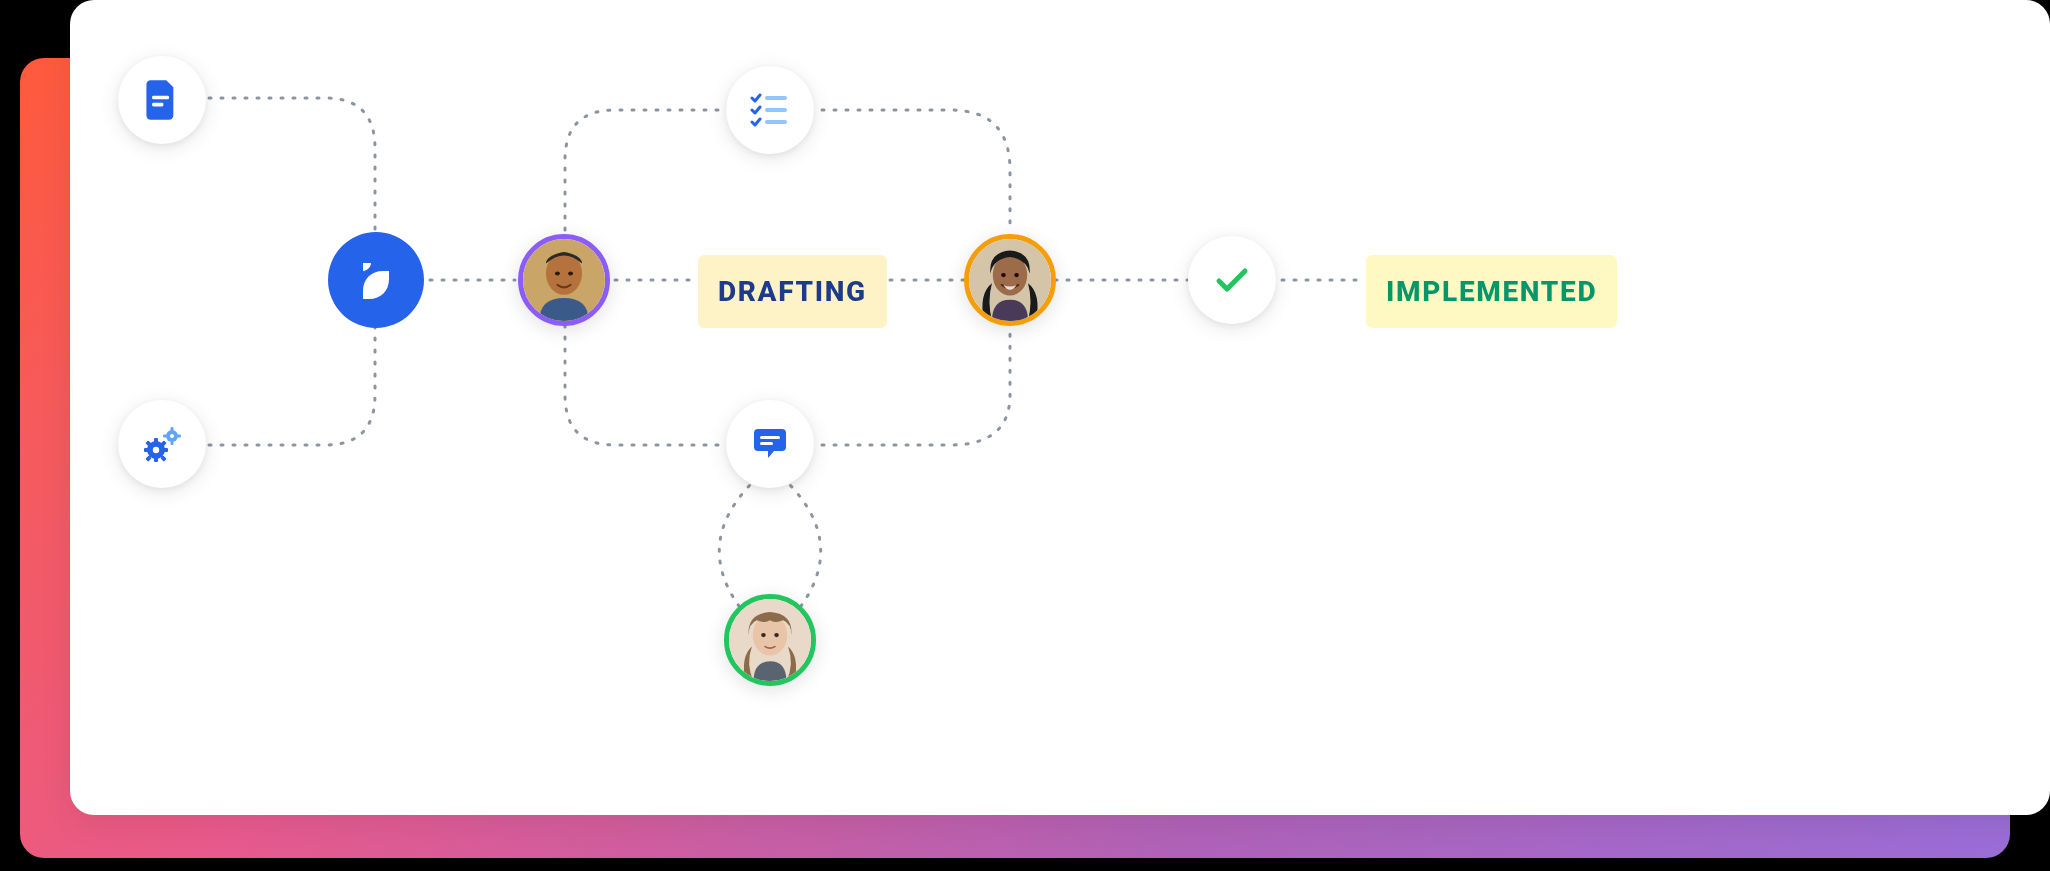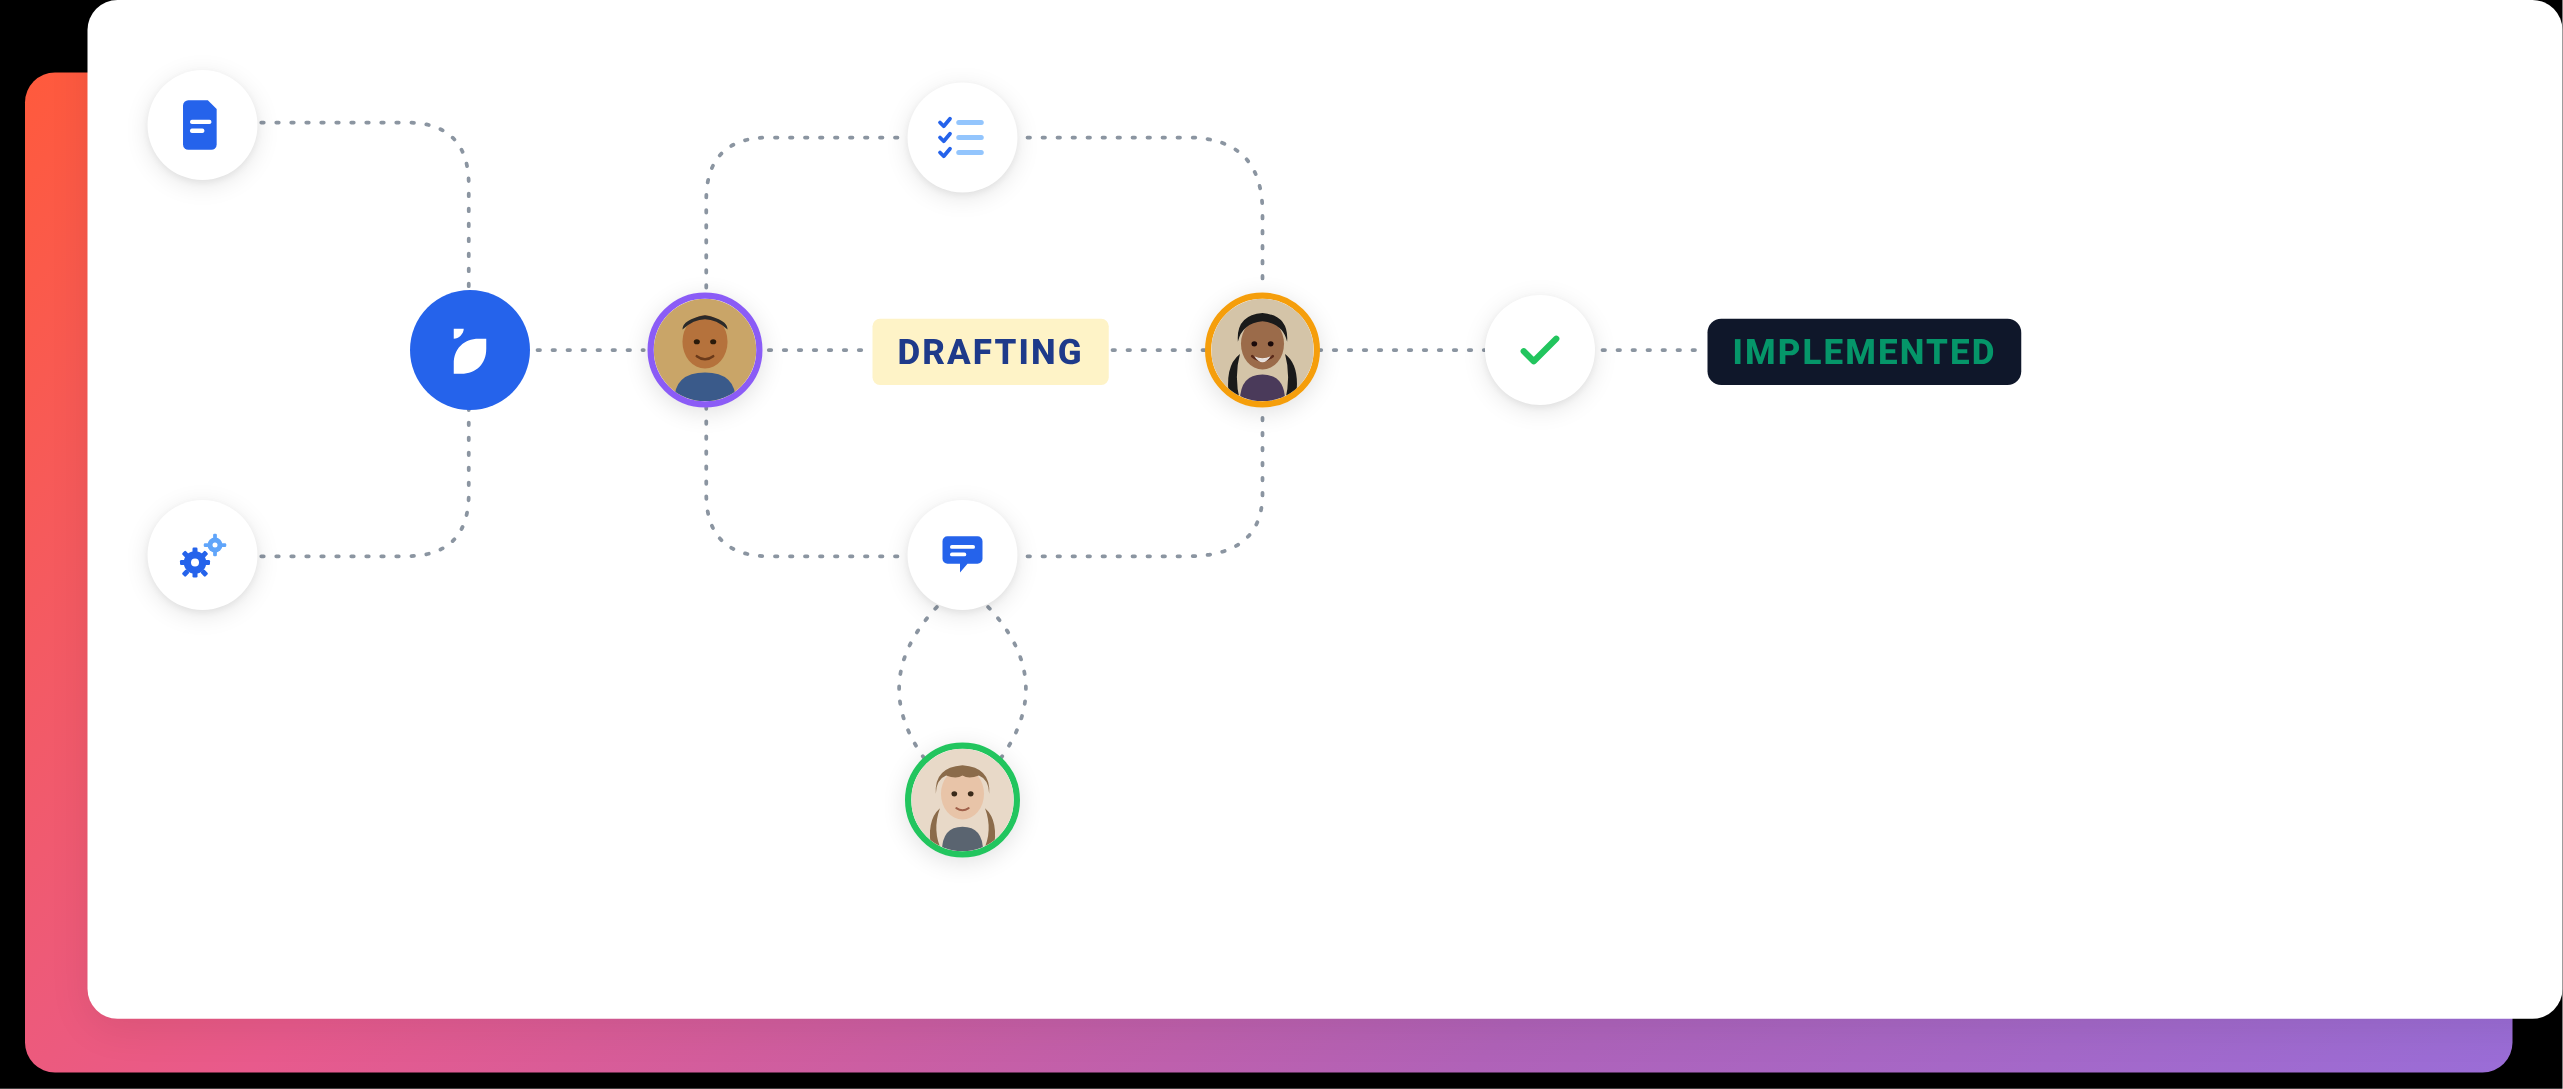--- a/index.html
+++ b/index.html
@@ -76,32 +76,31 @@
     box-shadow: 0 4px 20px rgba(0,0,0,0.12);
     overflow: hidden;
   }
   .avatar svg { width: 100%; height: 100%; }
   .ring-purple { border: 5px solid #8b5cf6; }
   .ring-amber  { border: 5px solid #f59e0b; }
   .ring-green  { border: 5px solid #22c55e; }
   .badge {
     font-weight: 800;
     letter-spacing: 0.06em;
-    padding: 10px 20px;
+    padding: 20px 20px;
     border-radius: 6px;
     font-size: 28px;
   }
   .badge-draft {
     background: #fef3c7;
     color: #1e3a8a;
   }
   .badge-impl {
-    background: #0f172a;
+    background: #fef9c3;
     color: #059669;
-    border-radius: 11px;
   }
 </style>
 </head>
 <body>
 
 <div class="bg-card"></div>
 <div class="fg-card">
   <div class="canvas">
 
     <svg class="connectors" viewBox="0 0 1980 815">

